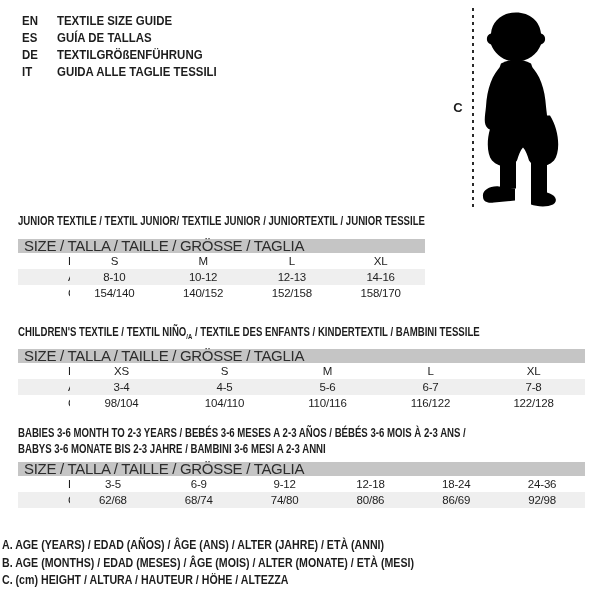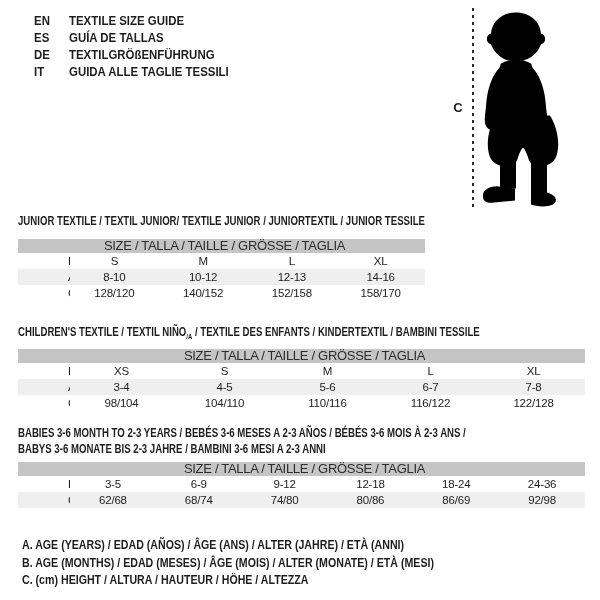--- a/index.html
+++ b/index.html
@@ -5,21 +5,21 @@
   html,body{margin:0;padding:0;}
   .canvas{
     position:relative;
     width:600px;height:600px;
     background:#ffffff;
     font-family:"Liberation Sans", sans-serif;
     color:var(--text,#1d1d1d);
     overflow:hidden;
   }
   
-  .lang-list{position:absolute;left:34px;top:12px;}
+  .lang-list{position:absolute;left:22px;top:12px;}
   .lang-row{display:grid;grid-template-columns:35px auto;height:17px;line-height:17px;}
   .lang-code{font-weight:bold;font-size:13px;transform:scaleX(0.88);transform-origin:0 50%;white-space:nowrap;}
   .lang-title{font-weight:bold;font-size:13px;transform:scaleX(0.88);transform-origin:0 50%;white-space:nowrap;}
   
   .height-line{position:absolute;left:472px;top:8px;width:2px;height:201px;
     background:repeating-linear-gradient(to bottom, #2a2a2a 0 3px, transparent 3px 7px);}
   .height-label{position:absolute;left:450px;top:100px;width:16px;text-align:center;
     font-weight:bold;font-size:13px;}
   .baby{position:absolute;left:479px;top:9px;}
   
@@ -29,30 +29,30 @@
   .sub{font-size:0.62em;position:relative;top:3px;}
   .s1{top:213px;}
   .s2{top:324px;}
   .s3{top:425px;}
   
   .tbl{position:absolute;left:18px;}
   .w1{top:239px;width:407px;}
   .w2{top:349px;width:567px;}
   .w3{top:462px;width:567px;}
   .size-bar{height:14px;line-height:14px;background:var(--bar,#c5c5c5);
-    padding-left:6px;font-size:13px;letter-spacing:-0.3px;color:#2c2c2c;text-align:center;}
+    padding-left:6px;font-size:15px;letter-spacing:-0.3px;color:#2c2c2c;}
   .trow{display:grid;height:16px;line-height:16px;font-size:11.5px;letter-spacing:-0.2px;}
   .cols4{grid-template-columns:52px repeat(4,1fr);}
   .cols5{grid-template-columns:52px repeat(5,1fr);}
   .cols6{grid-template-columns:52px repeat(6,1fr);}
   .trow.shaded{background:var(--shade,#efefef);}
   .cell{text-align:center;overflow:hidden;}
   .cell.lab{text-align:left;padding-left:3px;margin-left:47px;}
   
-  .legend{position:absolute;left:22px;top:537px;}
+  .legend{position:absolute;left:2px;top:537px;}
   .legend-line{height:17.5px;line-height:17.5px;font-weight:bold;font-size:12.5px;
     transform:scaleX(0.85);transform-origin:0 50%;white-space:nowrap;}
 </style>
 </head>
 <body>
 
 <div class="canvas">
 
   <div class="lang-list">
     <div class="lang-row">
@@ -101,21 +101,21 @@
     </div>
     <div class="trow cols4 shaded">
       <span class="cell lab">A</span>
       <span class="cell">8-10</span>
       <span class="cell">10-12</span>
       <span class="cell">12-13</span>
       <span class="cell">14-16</span>
     </div>
     <div class="trow cols4">
       <span class="cell lab">C</span>
-      <span class="cell">128/120</span>
+      <span class="cell">154/140</span>
       <span class="cell">140/152</span>
       <span class="cell">152/158</span>
       <span class="cell">158/170</span>
     </div>
   </div>
 
   <div class="sec-title s2">
     <span>CHILDREN'S TEXTILE / TEXTIL NIÑO</span><span class="sub">/A</span><span> / TEXTILE DES ENFANTS / KINDERTEXTIL / BAMBINI TESSILE</span>
   </div>
   <div class="tbl w2">

